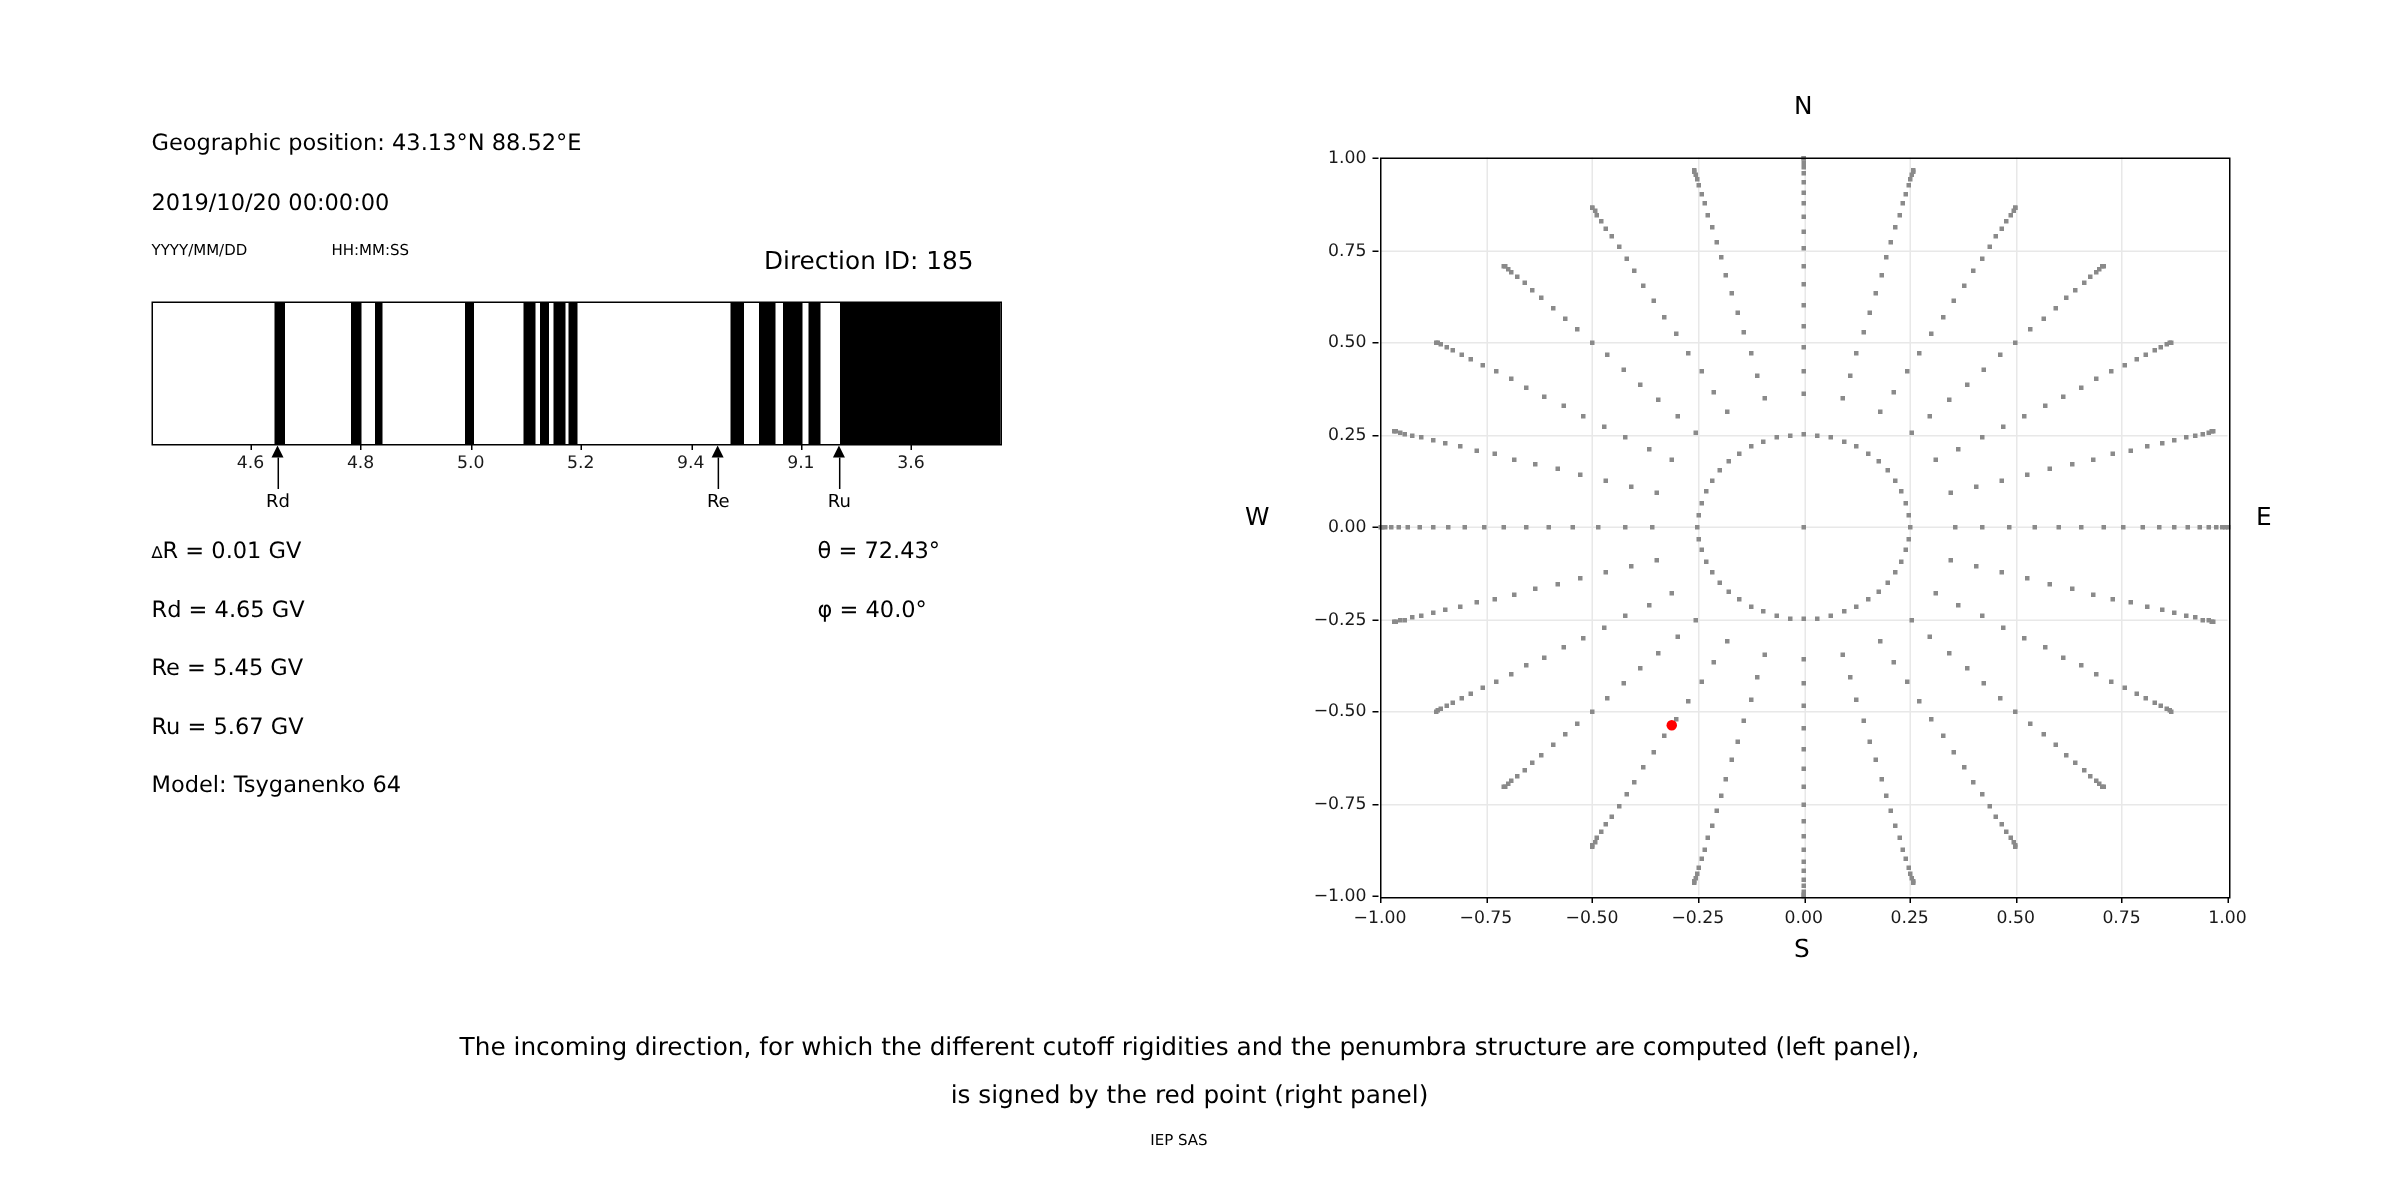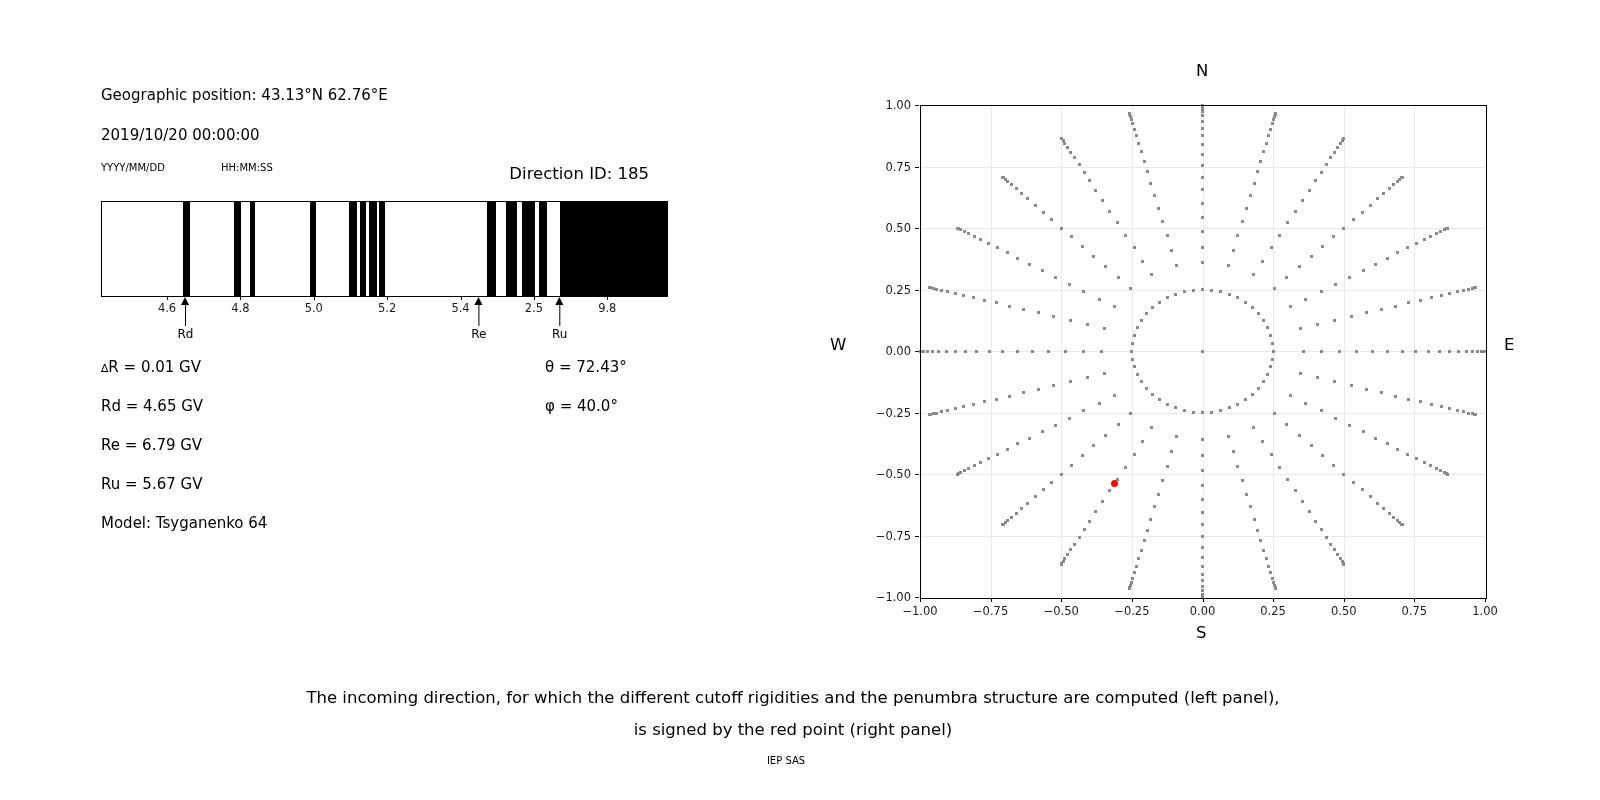--- a/index.html
+++ b/index.html
@@ -32,21 +32,21 @@
   .compass{font-size:16.5px;}
   .param-row{position:absolute;font-size:15px;line-height:19px;}
   .small-delta{font-size:11px;}
   .caption-line{position:absolute;transform:translateX(-50%);white-space:nowrap;font-size:16.5px;}
 </style>
 </head>
 <body>
 
 <div id="figure">
 
-  <div class="abs t15" style="left:101px;top:86px;">Geographic position: 43.13°N 62.76°E</div>
+  <div class="abs t15" style="left:101px;top:86px;">Geographic position: 43.13°N 88.52°E</div>
   <div class="abs t15" style="left:101px;top:126px;">2019/10/20 00:00:00</div>
   <div class="abs t10" style="left:101px;top:162px;">YYYY/MM/DD</div>
   <div class="abs t10" style="left:221px;top:162px;">HH:MM:SS</div>
   <div class="abs t16" style="right:951px;top:163px;">Direction ID: 185</div>
 
   <div id="pen-frame" class="abs" style="left:101px;top:201px;width:565px;height:94px;">
       <div class="pen-bar" style="left: 81.4px; width: 6.6px;"></div>
       <div class="pen-bar" style="left: 132.4px; width: 6.6px;"></div>
       <div class="pen-bar" style="left: 147.5px; width: 5.1px;"></div>
       <div class="pen-bar" style="left: 208.4px; width: 5.9px;"></div>
@@ -63,25 +63,25 @@
   <div id="pen-ticks" class="abs" style="left:0;top:0;">
       <div class="pen-tickmark" style="left: 167.039px; top: 296px;"></div>
       <div class="abs tick-label" style="left: 167.039px; top: 302px; transform: translateX(-50%);">4.6</div>
       <div class="pen-tickmark" style="left: 240.416px; top: 296px;"></div>
       <div class="abs tick-label" style="left: 240.416px; top: 302px; transform: translateX(-50%);">4.8</div>
       <div class="pen-tickmark" style="left: 313.792px; top: 296px;"></div>
       <div class="abs tick-label" style="left: 313.792px; top: 302px; transform: translateX(-50%);">5.0</div>
       <div class="pen-tickmark" style="left: 387.169px; top: 296px;"></div>
       <div class="abs tick-label" style="left: 387.169px; top: 302px; transform: translateX(-50%);">5.2</div>
       <div class="pen-tickmark" style="left: 460.545px; top: 296px;"></div>
-      <div class="abs tick-label" style="left: 460.545px; top: 302px; transform: translateX(-50%);">5.4</div>
+      <div class="abs tick-label" style="left: 460.545px; top: 302px; transform: translateX(-50%);">9.4</div>
       <div class="pen-tickmark" style="left: 533.922px; top: 296px;"></div>
-      <div class="abs tick-label" style="left: 533.922px; top: 302px; transform: translateX(-50%);">2.5</div>
+      <div class="abs tick-label" style="left: 533.922px; top: 302px; transform: translateX(-50%);">9.1</div>
       <div class="pen-tickmark" style="left: 607.299px; top: 296px;"></div>
-      <div class="abs tick-label" style="left: 607.299px; top: 302px; transform: translateX(-50%);">9.8</div>
+      <div class="abs tick-label" style="left: 607.299px; top: 302px; transform: translateX(-50%);">3.6</div>
     </div>
   <div id="pen-markers" class="abs" style="left:0;top:0;">
       <div class="marker" style="left: 185.383px; top: 297px; transform: translateX(-50%);">
         <div class="marker-head"></div>
         <div class="marker-stem"></div>
         <div class="marker-label">Rd</div>
       </div>
       <div class="marker" style="left: 478.89px; top: 297px; transform: translateX(-50%);">
         <div class="marker-head"></div>
         <div class="marker-stem"></div>
@@ -90,21 +90,21 @@
       <div class="marker" style="left: 559.604px; top: 297px; transform: translateX(-50%);">
         <div class="marker-head"></div>
         <div class="marker-stem"></div>
         <div class="marker-label">Ru</div>
       </div>
     </div>
 
   <div id="params">
       <div class="param-row" style="left: 101px; top: 358px;"><span class="small-delta">∆</span>R = 0.01 GV</div>
       <div class="param-row" style="left: 101px; top: 397px;">Rd = 4.65 GV</div>
-      <div class="param-row" style="left: 101px; top: 436px;">Re = 6.79 GV</div>
+      <div class="param-row" style="left: 101px; top: 436px;">Re = 5.45 GV</div>
       <div class="param-row" style="left: 101px; top: 475px;">Ru = 5.67 GV</div>
       <div class="param-row" style="left: 101px; top: 514px;">Model: Tsyganenko 64</div>
       <div class="param-row" style="left: 545px; top: 358px;">θ = 72.43°</div>
       <div class="param-row" style="left: 545px; top: 397px;">φ = 40.0°</div>
     </div>
 
   <div id="sc-grid" class="abs" style="left:0;top:0;">
       <div class="grid-v" style="left: 990.6px; top: 105px; height: 492px;"></div>
       <div class="grid-v" style="left: 1061.3px; top: 105px; height: 492px;"></div>
       <div class="grid-v" style="left: 1131.9px; top: 105px; height: 492px;"></div>

